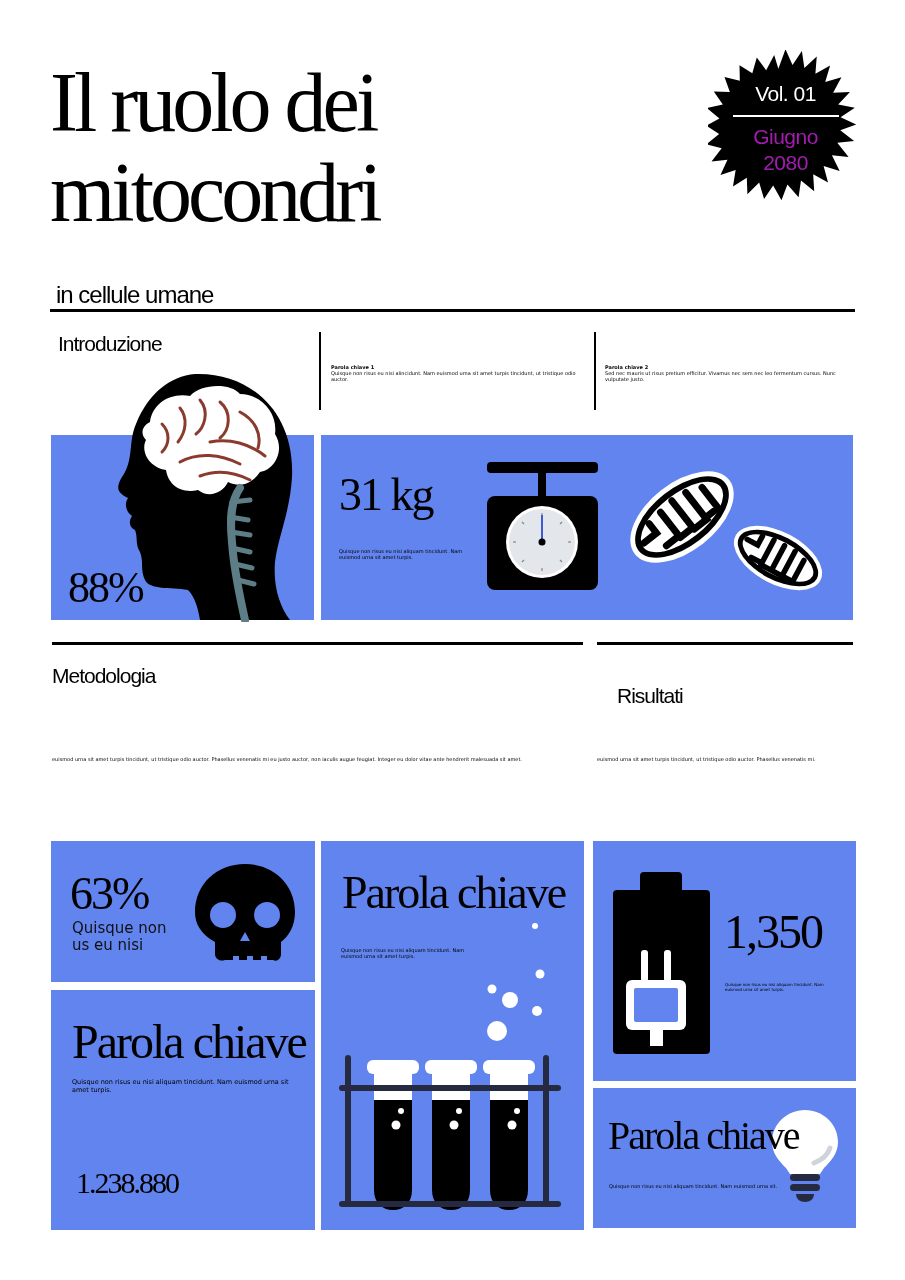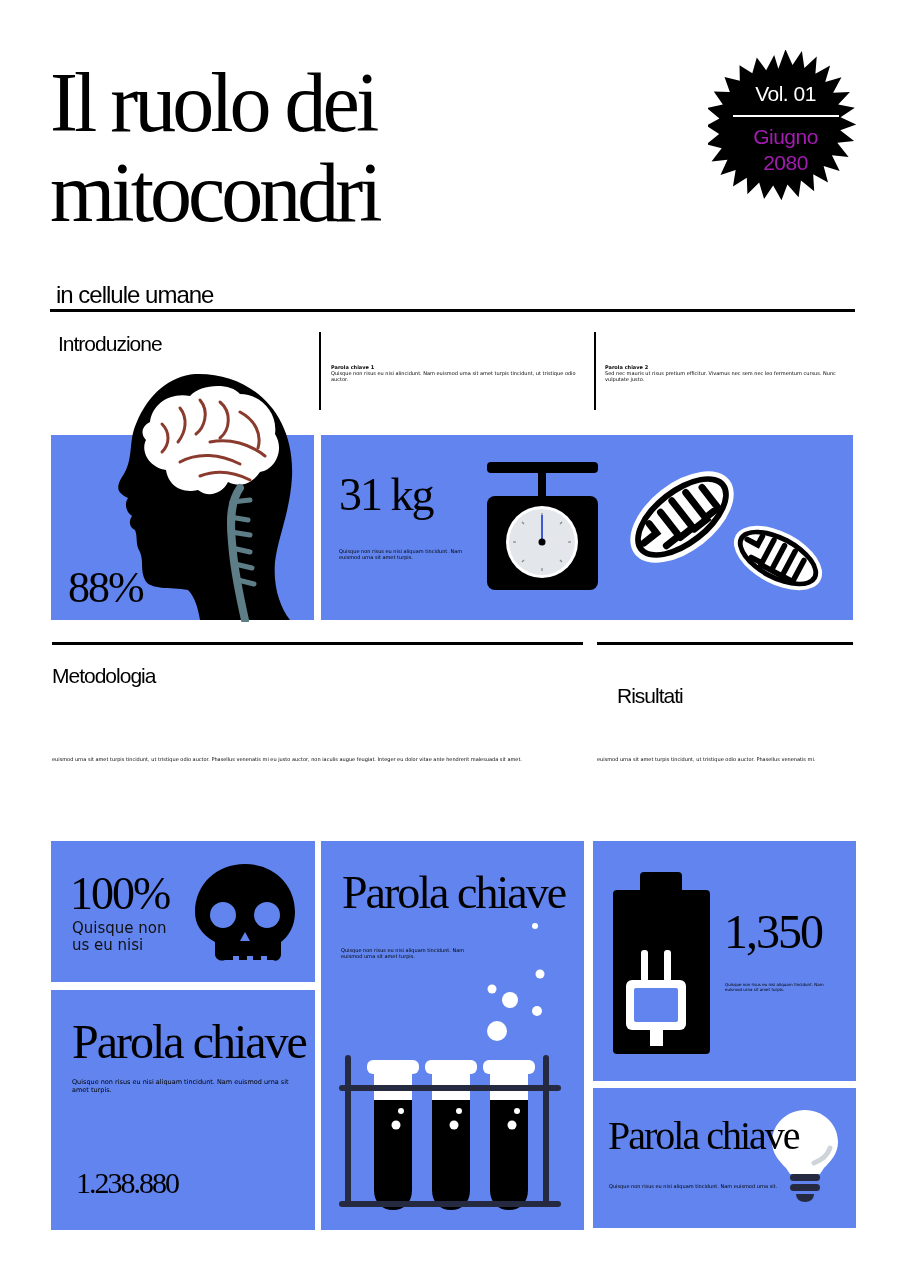--- a/index.html
+++ b/index.html
@@ -127,21 +127,21 @@
 </svg>
 
 <div class="abs rule" style="left:52px;top:642px;width:531px;height:3px;"></div>
 <div class="abs rule" style="left:597px;top:642px;width:256px;height:3px;"></div>
 <div class="abs heading" style="left:52px;top:664px;">Metodologia</div>
 <div class="abs heading" style="left:597px;top:684px;margin-left:20px;">Risultati</div>
 <div class="abs tiny" style="left:52px;top:756px;width:520px;white-space:nowrap;">euismod urna sit amet turpis tincidunt, ut tristique odio auctor. Phasellus venenatis mi eu justo auctor, non iaculis augue feugiat. Integer eu dolor vitae ante hendrerit malesuada sit amet.</div>
 <div class="abs tiny" style="left:597px;top:756px;width:256px;white-space:nowrap;">euismod urna sit amet turpis tincidunt, ut tristique odio auctor. Phasellus venenatis mi.</div>
 
 <div class="abs blue" style="left:51px;top:841px;width:264px;height:141px;"></div>
-<div class="abs big-serif" style="left:70px;top:870px;font-size:46px;line-height:48px;">100%</div>
+<div class="abs big-serif" style="left:70px;top:870px;font-size:46px;line-height:48px;">63%</div>
 <div class="abs sans" style="left:72px;top:920px;font-size:15px;line-height:17px;color:#111;">
   <div>Quisque non</div>
   <div>us eu nisi</div>
 </div>
 <svg class="abs" style="left:195px;top:862px;" width="100" height="100" viewBox="0 0 100 100">
   <path fill="#000" d="M50,2 C78,2 100,22 100,50 C100,64 94,74 86,80 L86,92 C86,97 82,100 78,98 L72,98 L72,94 L66,94 L66,98 L58,98 L58,94 L52,94 L52,98 L44,98 L44,94 L38,94 L38,98 L30,98 C24,100 20,96 20,92 L20,80 C6,72 0,62 0,50 C0,22 22,2 50,2 Z"></path>
   <circle cx="28" cy="53" r="13" fill="#6184ee"></circle>
   <circle cx="72" cy="53" r="13" fill="#6184ee"></circle>
   <path d="M45,79 L50,70 L55,79 Z" fill="#6184ee"></path>
 </svg>

